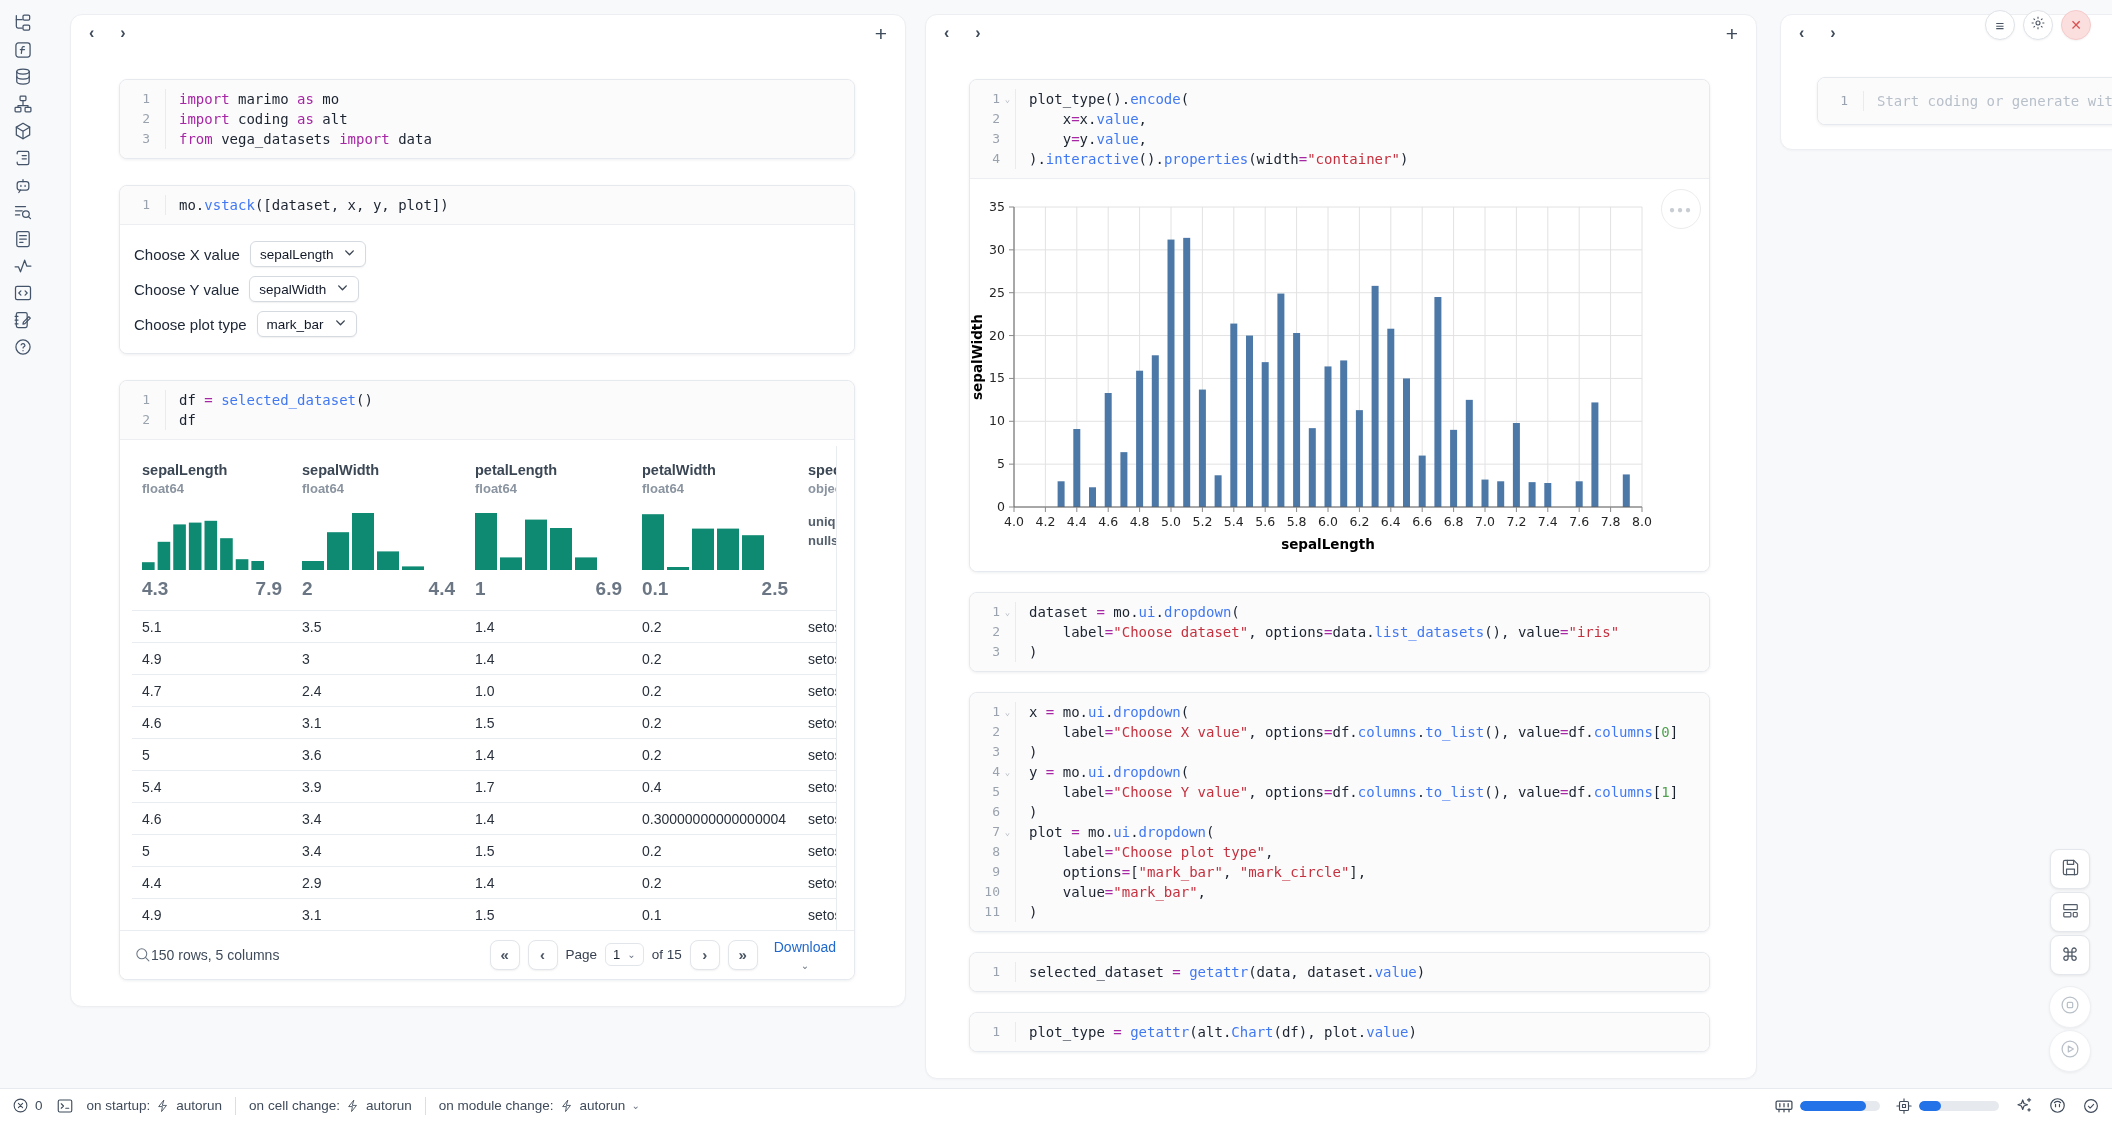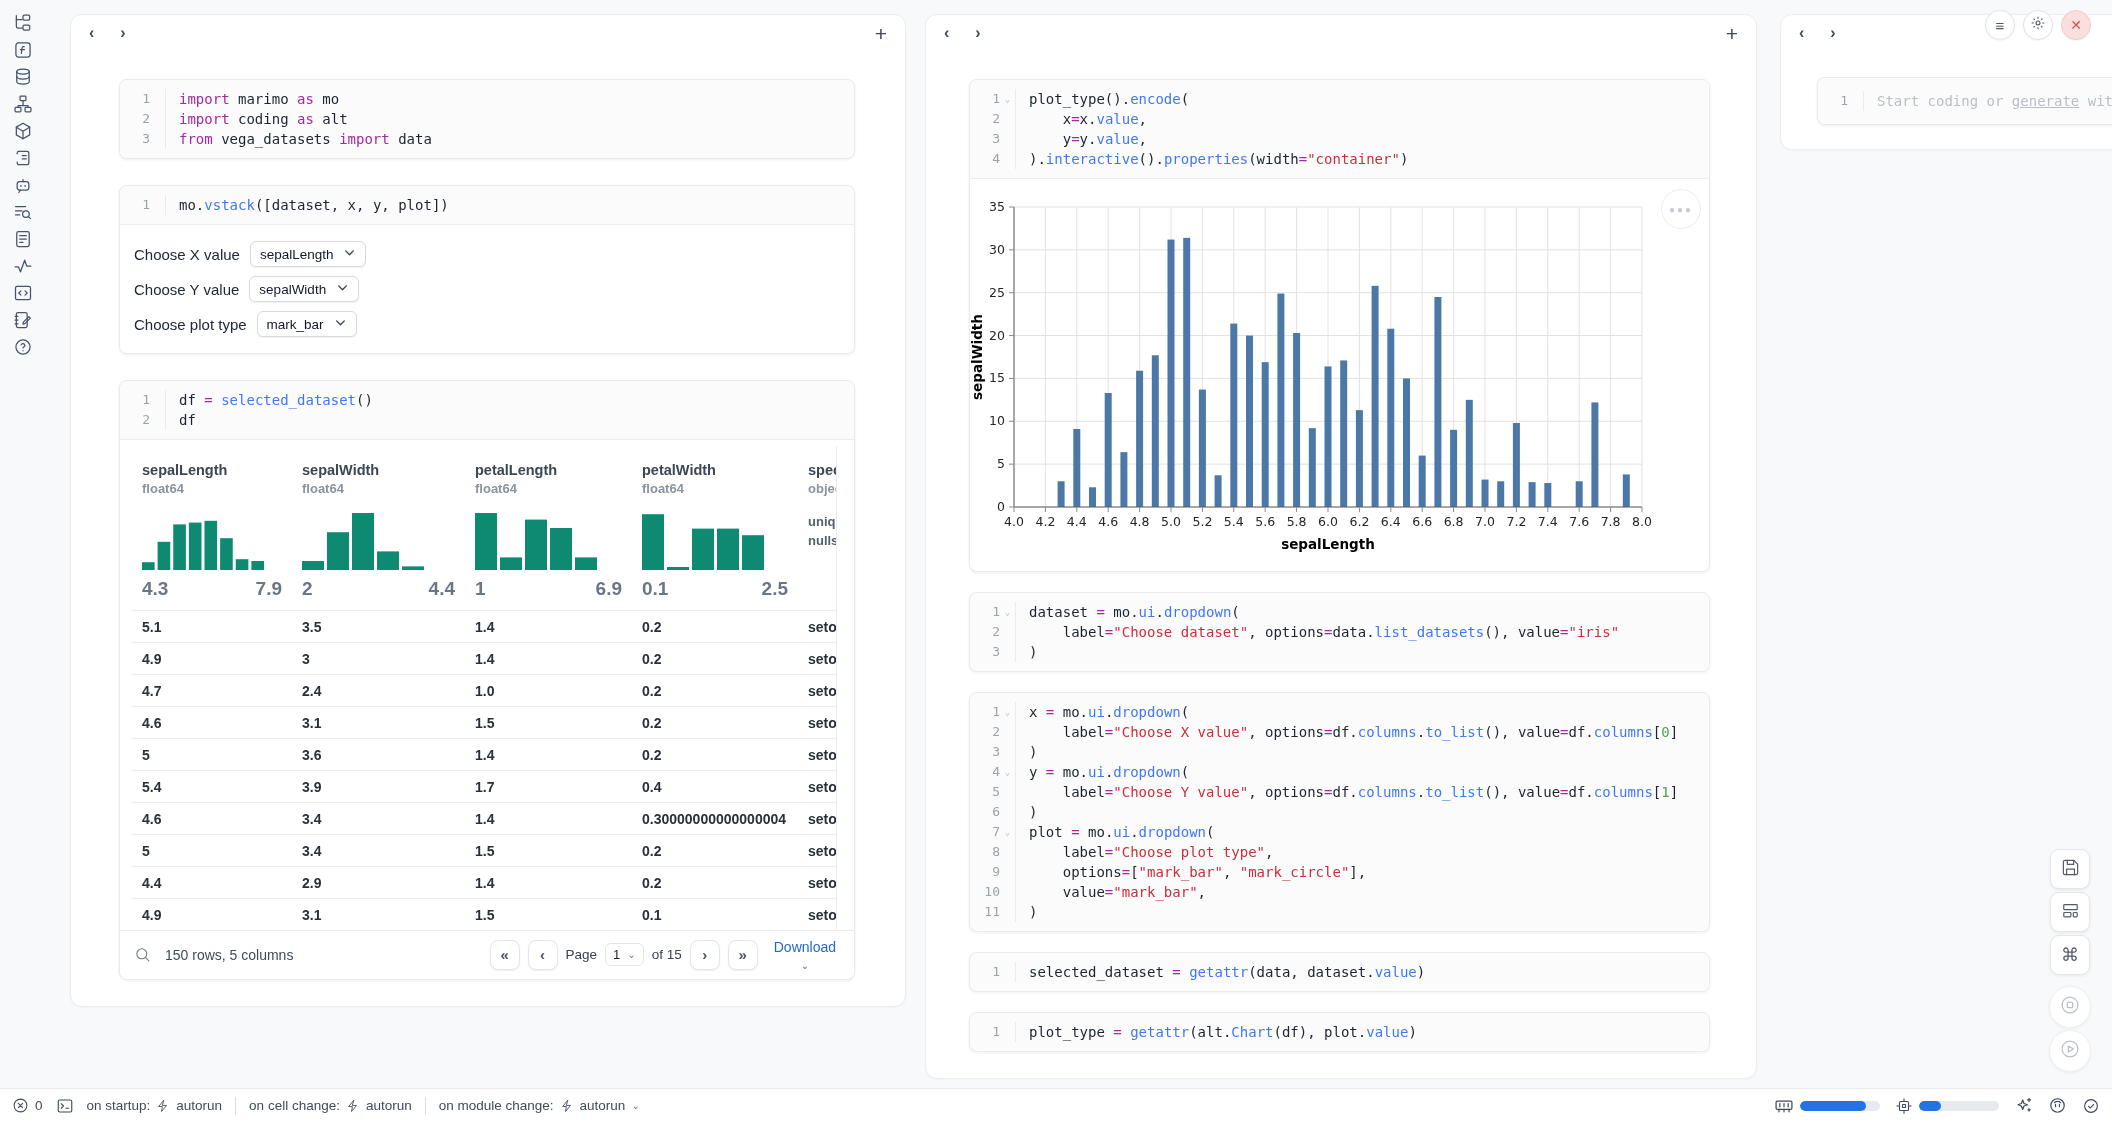--- a/index.html
+++ b/index.html
@@ -47,36 +47,36 @@
 
   
   .table-wrap { margin:6px 17px 0 12px; overflow:hidden; border-right:1px solid #e8ebef; }
   table.df { border-collapse:collapse; table-layout:fixed; width:816px; }
   table.df th { text-align:left; vertical-align:top; padding:16px 10px 6px 10px; }
   .col-name { font-weight:bold; font-size:14.5px; color:#3b4754; white-space:nowrap; overflow:hidden; }
   .col-type { font-size:13px; color:#8a94a0; margin-top:3px; white-space:nowrap; overflow:hidden; }
   .hist { margin-top:14px; display:block; }
   .range { display:flex; justify-content:space-between; color:#6b7684; font-size:19px; margin-top:8px; padding-bottom:4px; }
   .meta { font-size:13px; color:#55606d; margin-top:16px; line-height:19px; white-space:nowrap; }
-  table.df td { font-size:14px; color:#28303c; padding:6px 10px; border-top:1px solid #e9edf1; height:32px; white-space:nowrap; overflow:hidden;font-weight:bold; }
-  .t-footer { display:flex; align-items:center; gap:14px; padding:8px 18px 8px 14px; border-top:1px solid #e9edf1; margin-top:-1px; }
+  table.df td { font-size:14px; color:#28303c; padding:6px 10px; border-top:1px solid #e9edf1; height:32px; white-space:nowrap; overflow:hidden; }
+  .t-footer { display:flex; align-items:center; gap:0; padding:8px 18px 8px 14px; border-top:1px solid #e9edf1; margin-top:-1px; }
   .t-summary { font-size:14px; color:#3f4b5b; }
   .pg-group { margin-left:auto; display:flex; align-items:center; gap:8px; }
   .pg-btn { width:30px; height:30px; border:1px solid #e2e6ea; border-radius:8px; display:flex; align-items:center; justify-content:center; color:#4b5563; font-size:15px; font-weight:bold; background:#fff; box-shadow:0 1px 2px rgba(0,0,0,.06); cursor:pointer; }
   .pg-label { font-size:13.5px; color:#374151; }
   .page-select { border:1px solid #e2e6ea; border-radius:6px; padding:3px 7px; font-size:13px; display:flex; gap:7px; align-items:center; background:#fff; cursor:pointer; }
   .dl-link { color:#2169cd; font-size:14px; display:flex; align-items:center; gap:5px; margin-left:8px; cursor:pointer;flex-direction:column; }
 
   
   .chart-out { position:relative; padding:2px 0; }
   .chart-more { position:absolute; top:10px; right:8px; width:40px; height:40px; border-radius:50%; border:1px solid #ececec; background:#fff; color:#c8cdd3; display:flex; align-items:center; justify-content:center; font-size:10px; letter-spacing:2px; cursor:pointer; }
 
   
   .placeholder { color:#b7bfc9; }
-  .gen-link { text-decoration:underline; cursor:pointer; }
+  .gen-link { cursor:pointer; }
 
   
   .win-btn { position:absolute; top:10px; width:30px; height:30px; border-radius:50%; display:flex; align-items:center; justify-content:center; background:#fff; border:1px solid #dfe3e8; box-shadow:0 1px 2px rgba(0,0,0,.05); cursor:pointer; color:#4b5563; }
   #btn-menu { left:1985px; font-size:15px; }
   #btn-settings { left:2023px; }
   #btn-settings svg { stroke:#4b5563; fill:none; stroke-width:1.6; }
   #btn-close { left:2061px; background:#fbdfdf; border-color:#f6caca; color:#d95151; font-size:14px; }
 
   
   .fab-sq { position:absolute; left:2050px; width:40px; height:40px; border-radius:9px; border:1px solid #e4e7eb; background:#fff; box-shadow:0 1px 3px rgba(0,0,0,.08); display:flex; align-items:center; justify-content:center; color:#525c69; cursor:pointer; }

